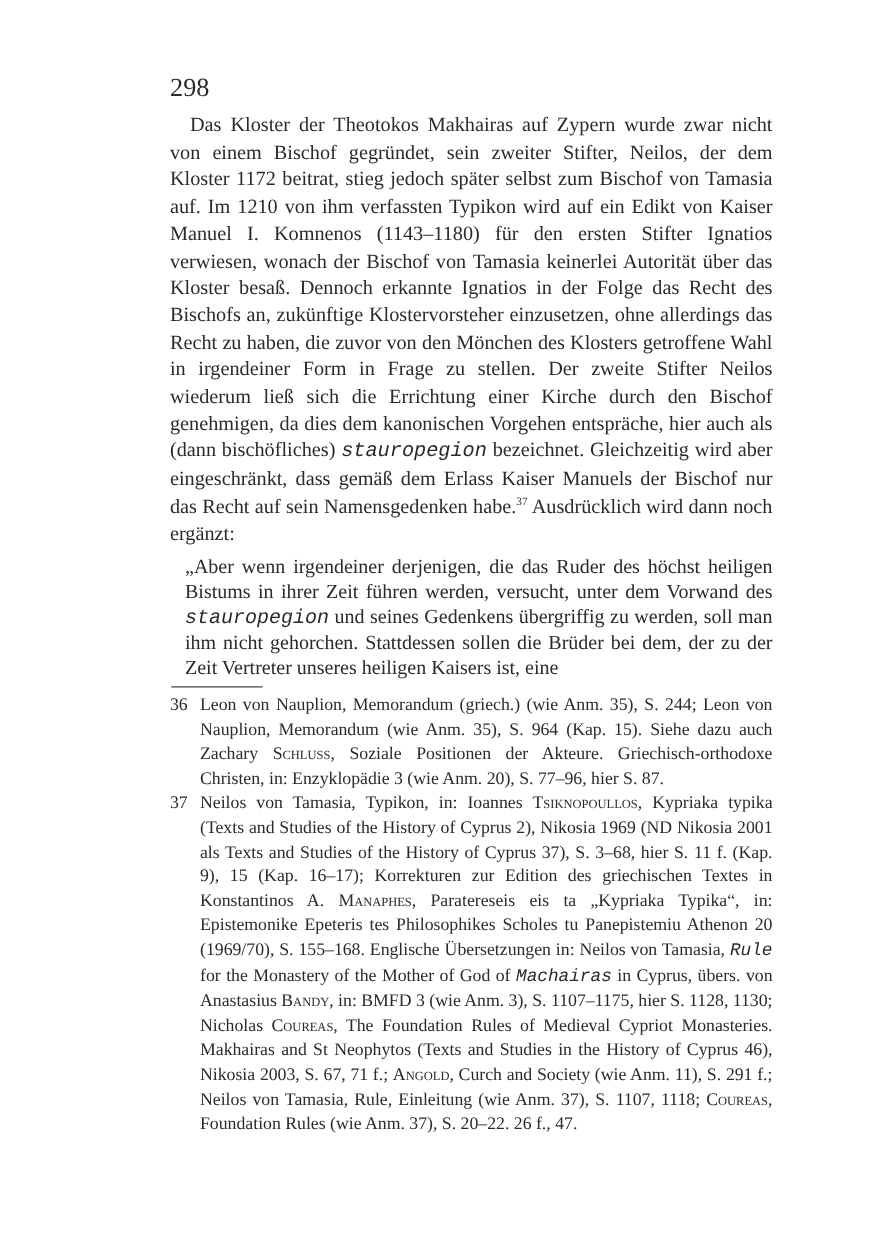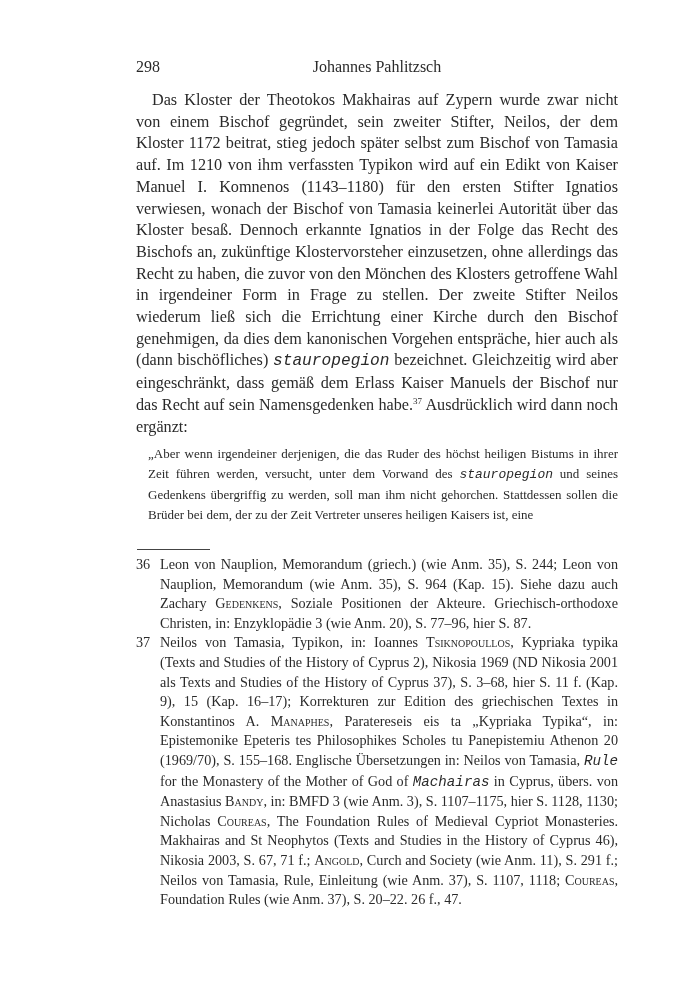--- a/index.html
+++ b/index.html
@@ -1,52 +1,51 @@
 <!DOCTYPE html>
 <html><head>
 <meta charset="utf-8">
 <style>
   html, body { margin: 0; padding: 0; background: #ffffff; }
   body { width: 700px; height: 988px; position: relative; overflow: hidden;
          font-family: "Liberation Serif", "DejaVu Serif", serif; color: #2a2a2a; }
-  .header { position: absolute; top: 58px; left: 136px; width: 482px; height: 24px; font-size: 16px; }
+  .header { position: absolute; top: 58px; left: 136px; width: 482px; height: 24px; font-size: 21px; }
   .page-num { position: absolute; left: 0; top: 0; }
   .running-head { position: absolute; left: 0; right: 0; top: 0; text-align: center; }
   .main { position: absolute; top: 90px; left: 136px; width: 482px; font-size: 16.2px; line-height: 21.7px; }
   .main p { margin: 0; text-align: justify; text-indent: 16px; hyphens: manual; }
-  .quote { position: absolute; top: 444px; left: 148px; width: 470px; font-size: 13px; line-height: 19.9px; text-align: justify; }
+  .quote { position: absolute; top: 444px; left: 148px; width: 470px; font-size: 16px; line-height: 19.9px; text-align: justify; }
   .quote p { margin: 0; }
   sup { font-size: 9px; line-height: 0; vertical-align: 6px; }
   .rule { position: absolute; top: 549px; left: 137px; width: 73px; height: 0; border-top: 1px solid #444; }
   .footnotes { position: absolute; top: 555px; left: 136px; width: 482px; font-size: 14.2px; line-height: 19.6px; }
   .fn { position: relative; padding-left: 24px; text-align: justify; }
   .fn-num { position: absolute; left: 0; top: 0; }
   .sc { font-variant: small-caps; }
   i { font-style: italic; font-family: Liberation Mono, monospace; }
 </style>
 </head>
 <body>
 
 <div class="header">
   <span class="page-num">298</span>
-  <div class="running-head">Johannes Pahlitzsch</div>
 </div>
 
 <div class="main">
   <p>Das Kloster der Theotokos Makhairas auf Zypern wurde zwar nicht von einem Bischof gegründet, sein zweiter Stifter, Neilos, der dem Kloster 1172 beitrat, stieg jedoch später selbst zum Bischof von Tamasia auf. Im 1210 von ihm verfassten Typikon wird auf ein Edikt von Kaiser Manuel I. Komnenos (1143–1180) für den ersten Stifter Ignatios verwiesen, wonach der Bischof von Tamasia keinerlei Autorität über das Kloster besaß. Dennoch erkannte Ignatios in der Folge das Recht des Bischofs an, zukünftige Klostervorsteher einzusetzen, ohne allerdings das Recht zu haben, die zuvor von den Mönchen des Klosters getroffene Wahl in irgendeiner Form in Frage zu stellen. Der zweite Stifter Neilos wiederum ließ sich die Errichtung einer Kirche durch den Bischof genehmigen, da dies dem kanonischen Vorgehen entspräche, hier auch als (dann bischöfliches) <i>stauropegion</i> bezeichnet. Gleichzeitig wird aber eingeschränkt, dass gemäß dem Erlass Kaiser Manuels der Bischof nur das Recht auf sein Namensgedenken habe.<sup>37</sup> Ausdrücklich wird dann noch ergänzt:</p>
 </div>
 
 <div class="quote">
   <p>„Aber wenn irgendeiner derjenigen, die das Ruder des höchst heiligen Bistums in ihrer Zeit führen werden, versucht, unter dem Vorwand des <i>stauropegion</i> und seines Gedenkens übergriffig zu werden, soll man ihm nicht gehorchen. Stattdessen sol­len die Brüder bei dem, der zu der Zeit Vertreter unseres heiligen Kaisers ist, eine</p>
 </div>
 
 <div class="rule"></div>
 
 <div class="footnotes">
   <div class="fn">
     <span class="fn-num">36</span>
-    <div>Leon von Nauplion, Memorandum (griech.) (wie Anm. 35), S. 244; Leon von Nau­plion, Memorandum (wie Anm. 35), S. 964 (Kap. 15). Siehe dazu auch Zachary <span class="sc">Gedenkens</span>, Soziale Positionen der Akteure. Griechisch-orthodoxe Christen, in: Enzyklopädie 3 (wie Anm. 20), S. 77–96, hier S. 87.</div>
+    <div>Leon von Nauplion, Memorandum (griech.) (wie Anm. 35), S. 244; Leon von Nau­plion, Memorandum (wie Anm. 35), S. 964 (Kap. 15). Siehe dazu auch Zachary <span class="sc">Schluss</span>, Soziale Positionen der Akteure. Griechisch-orthodoxe Christen, in: Enzyklopädie 3 (wie Anm. 20), S. 77–96, hier S. 87.</div>
   </div>
   <div class="fn">
     <span class="fn-num">37</span>
     <div>Neilos von Tamasia, Typikon, in: Ioannes <span class="sc">Tsiknopoullos</span>, Kypriaka typika (Texts and Studies of the History of Cyprus 2), Nikosia 1969 (ND Nikosia 2001 als Texts and Studies of the History of Cyprus 37), S. 3–68, hier S. 11 f. (Kap. 9), 15 (Kap. 16–17); Korrekturen zur Edition des griechischen Textes in Konstantinos A. <span class="sc">Manaphes</span>, Paratereseis eis ta „Kypriaka Typika“, in: Epistemonike Epeteris tes Philosophikes Scholes tu Panepistemiu Athenon 20 (1969/70), S. 155–168. Engli­sche Übersetzungen in: Neilos von Tamasia, <i>Rule</i> for the Monastery of the Mother of God of <i>Machairas</i> in Cyprus, übers. von Anastasius <span class="sc">Bandy</span>, in: BMFD 3 (wie Anm. 3), S. 1107–1175, hier S. 1128, 1130; Nicholas <span class="sc">Coureas</span>, The Foundation Rules of Medieval Cypriot Monasteries. Makhairas and St Neophytos (Texts and Studies in the History of Cyprus 46), Nikosia 2003, S. 67, 71 f.; <span class="sc">Angold</span>, Curch and Society (wie Anm. 11), S. 291 f.; Neilos von Tamasia, Rule, Einleitung (wie Anm. 37), S. 1107, 1118; <span class="sc">Coureas</span>, Foundation Rules (wie Anm. 37), S. 20–22. 26 f., 47.</div>
   </div>
 </div>
 
 </body></html>

